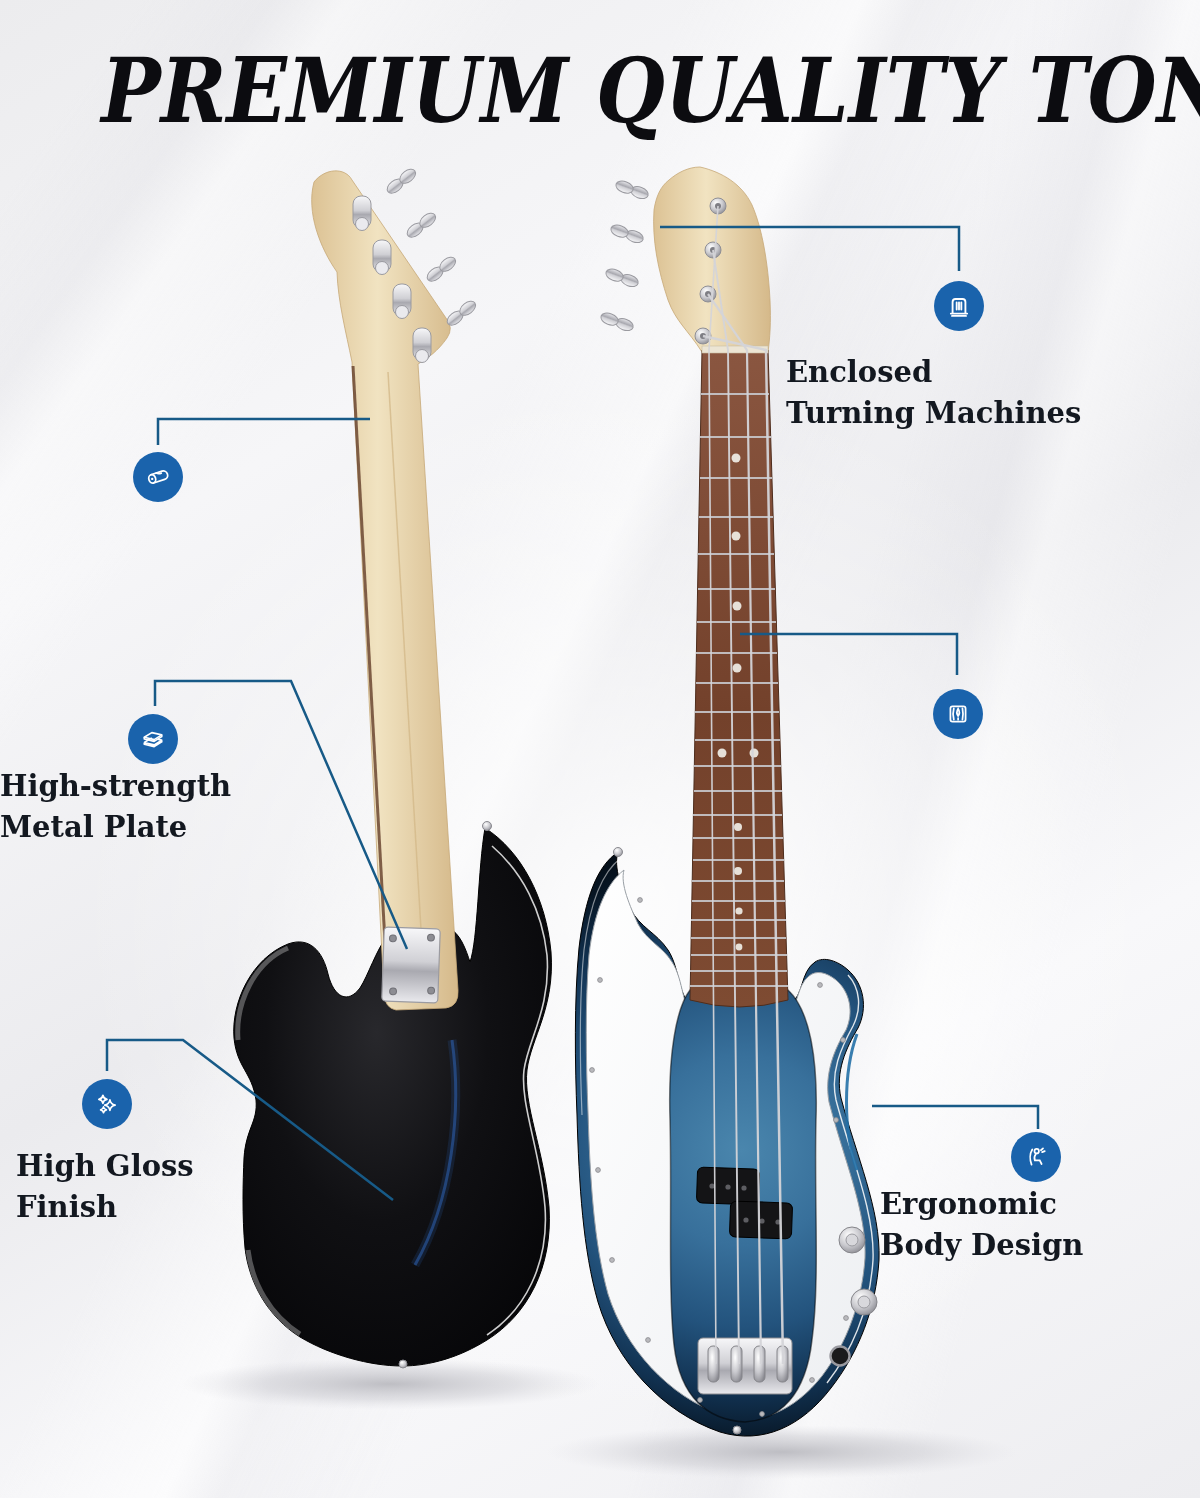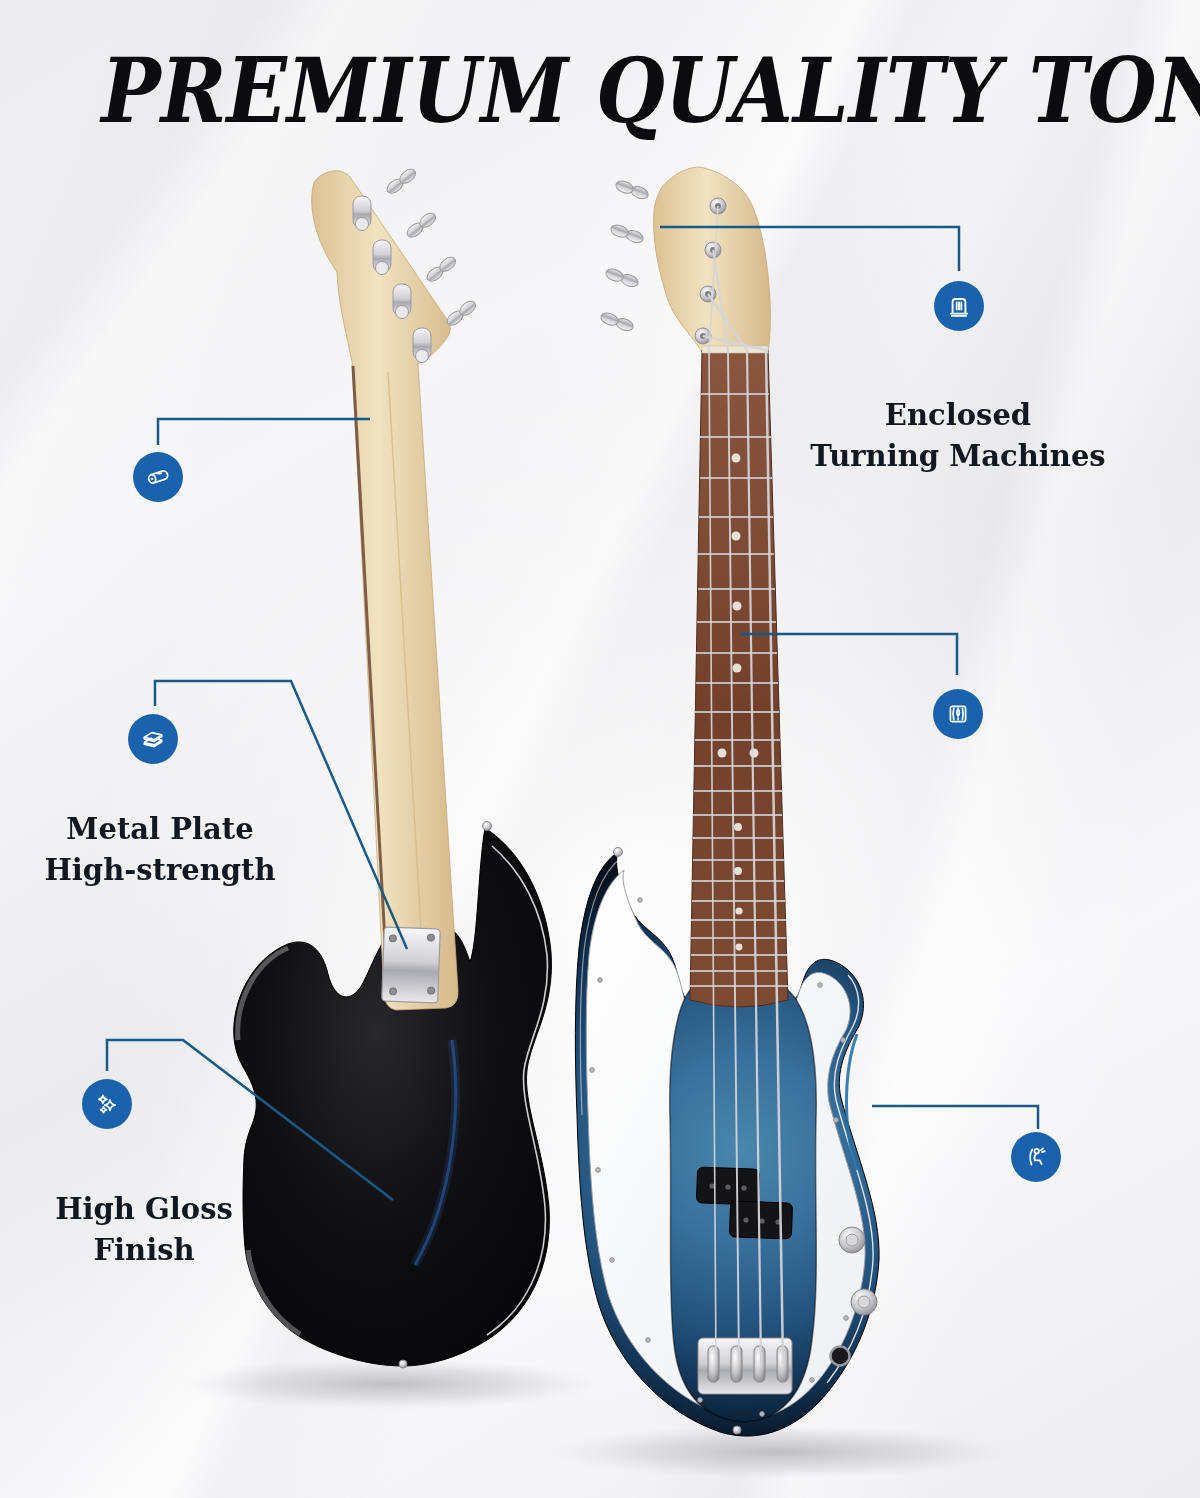--- a/index.html
+++ b/index.html
@@ -12,21 +12,21 @@
       linear-gradient(105deg, rgba(255,255,255,0) 62%, rgba(222,222,228,.5) 68%, rgba(255,255,255,.8) 71%, rgba(255,255,255,0) 78%),
       linear-gradient(125deg, rgba(255,255,255,0) 12%, rgba(219,219,225,.4) 17%, rgba(255,255,255,.75) 20%, rgba(255,255,255,0) 27%);}
   .glow{position:absolute;left:0;top:300px;width:1200px;height:1100px;pointer-events:none;
     background:radial-gradient(ellipse at 52% 55%, rgba(255,255,255,.85), rgba(255,255,255,0) 62%);}
   .title{position:absolute;top:40px;left:0;width:1200px;text-align:center;white-space:nowrap;}
   .title span{display:inline-block;font-style:italic;font-weight:700;font-size:90px;line-height:1.12;
     color:#0c0c10;transform:scaleX(.88);transform-origin:50% 50%;}
   .scene{position:absolute;left:0;top:0;}
   .icon-badge{position:absolute;width:50px;height:50px;border-radius:50%;
     display:flex;align-items:center;justify-content:center;}
-  .callout-label{position:absolute;font-weight:700;font-size:29px;line-height:1.42;text-align:center;color:#131820;margin-top:43px;}
+  .callout-label{position:absolute;font-weight:700;font-size:29px;line-height:1.42;color:#131820;}
   .c1-icon{left:934px;top:281px}.c1-label{left:786px;top:352px;width:344px}
   .c2-icon{left:133px;top:452px}.c2-label{left:10px;top:524px;width:300px}
   .c3-icon{left:128px;top:714px}.c3-label{left:0px;top:766px;width:320px}
   .c4-icon{left:933px;top:689px}.c4-label{left:778px;top:746px;width:400px}
   .c5-icon{left:82px;top:1079px}.c5-label{left:16px;top:1146px;width:256px}
   .c6-icon{left:880px;top:1132px}.c6-label{left:880px;top:1184px;width:312px}
   .c6-icon{left:1011px;}
 </style>
 </head>
 <body>
@@ -337,22 +337,22 @@
   </div>
 
   <div class="icon-badge c3-icon" style="background:#1a63ac">
     <svg width="28" height="28" viewBox="0 0 24 24" fill="none" stroke="#fff" stroke-width="1.4" stroke-linejoin="round">
       <path d="M4.5,10.5 L11,6.5 L19.5,8.5 L13,12.5 Z"></path>
       <path d="M4.5,10.5 V12 L13,14 V12.5 M19.5,8.5 V10 L13,14"></path>
       <path d="M4.5,15 L11,11 M4.5,15 L13,17 L19.5,13 L16,12.2 M4.5,15 V16.5 L13,18.5 V17 M19.5,13 V14.5 L13,18.5"></path>
     </svg>
   </div>
   <div class="callout-label c3-label">
+    <div>High-strength</div>
     <div>Metal Plate</div>
-    <div>High-strength</div>
   </div>
 
   <div class="icon-badge c4-icon" style="background:#1a63ac">
     <svg width="28" height="28" viewBox="0 0 24 24" fill="none" stroke="#fff" stroke-width="1.5" stroke-linecap="round">
       <rect x="5.5" y="5.5" width="13" height="13" rx="1.8"></rect>
       <path d="M8.4,7.2 q-1.3,4.8 0,9.6"></path>
       <path d="M15.8,7.2 q1,4.8 0,9.6"></path>
       <path d="M12.1,7.5 q2.1,3.4 0,6.2 q-2.1,-2.8 0,-6.2 Z"></path>
       <circle cx="12.1" cy="12.6" r=".9" fill="#fff" stroke="none"></circle>
       <path d="M12.1,15.5 v1.4"></path>
@@ -371,14 +371,18 @@
   </div>
 
   <div class="icon-badge c6-icon" style="background:#1a63ac">
     <svg width="28" height="28" viewBox="0 0 24 24" fill="none" stroke="#fff" stroke-width="1.5" stroke-linecap="round">
       <path d="M8.8,5.5 C6.6,9 6.6,14.5 8.2,18.5"></path>
       <circle cx="12.6" cy="7" r="1.9"></circle>
       <path d="M11.8,9.6 C10.6,11 10.4,13 11,14.8 L15.2,14.8 L16.8,18"></path>
       <path d="M16.2,6.2 L18,4.6 M17.3,7.8 L19.5,7"></path>
     </svg>
   </div>
+  <div class="callout-label c6-label">
+    <div>Ergonomic</div>
+    <div>Body Design</div>
+  </div>
 
 </div>
 
 </body></html>

